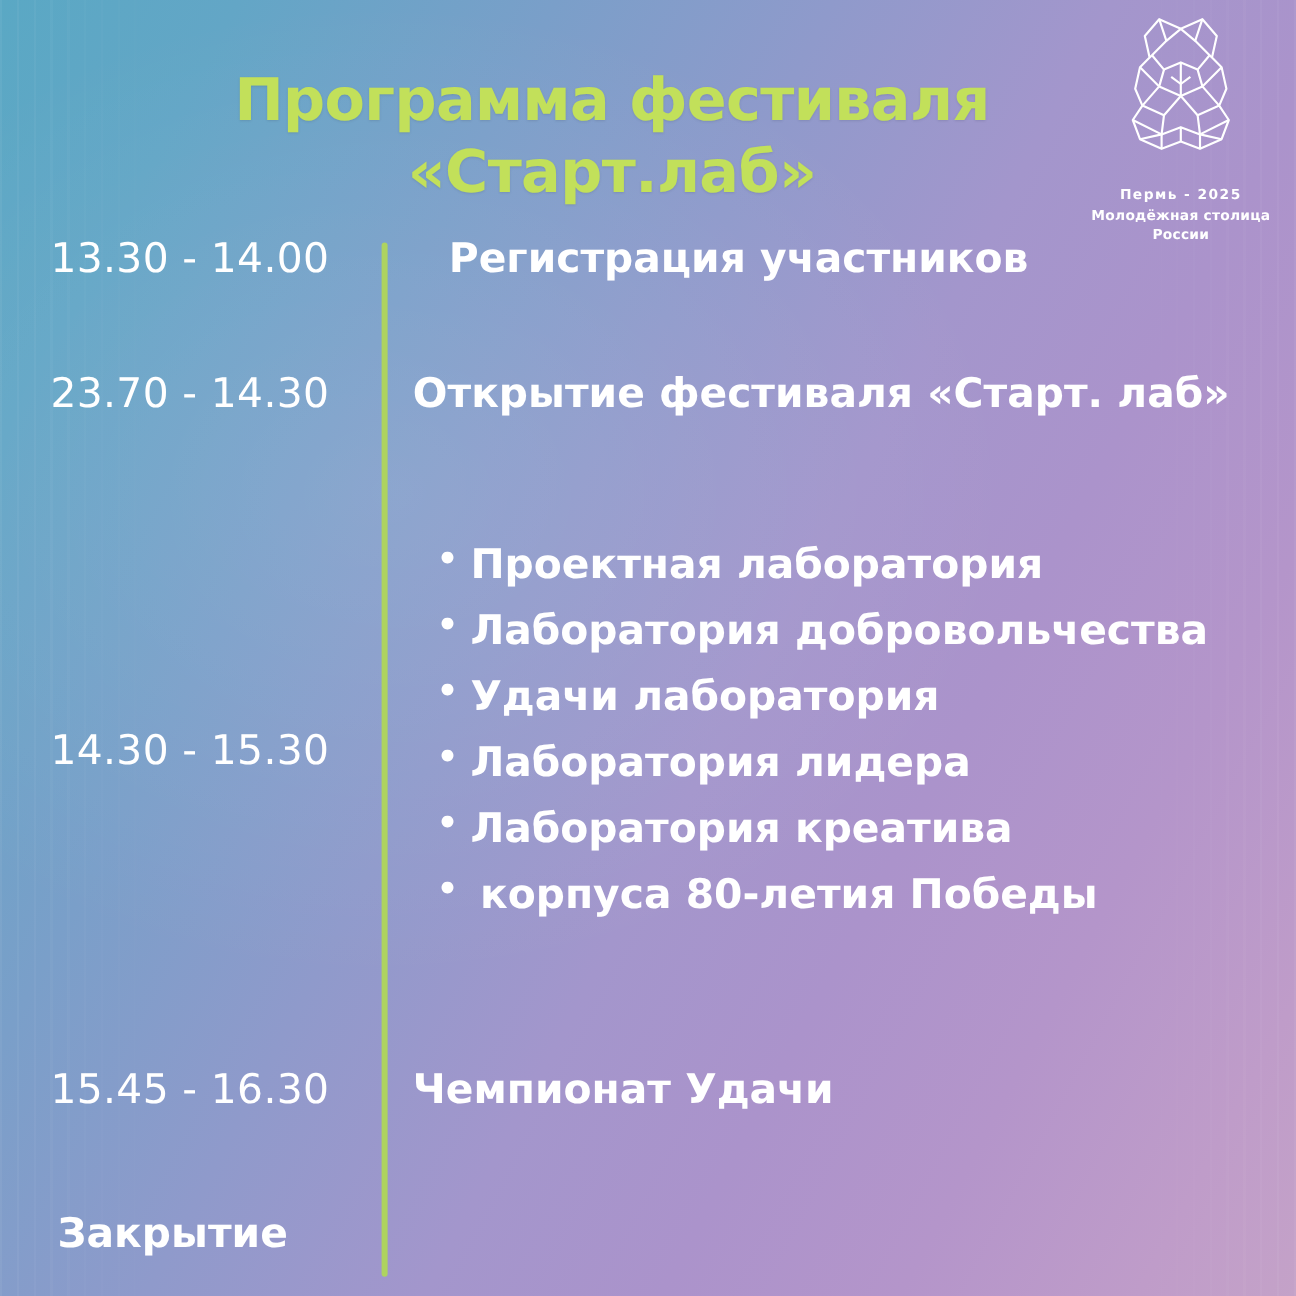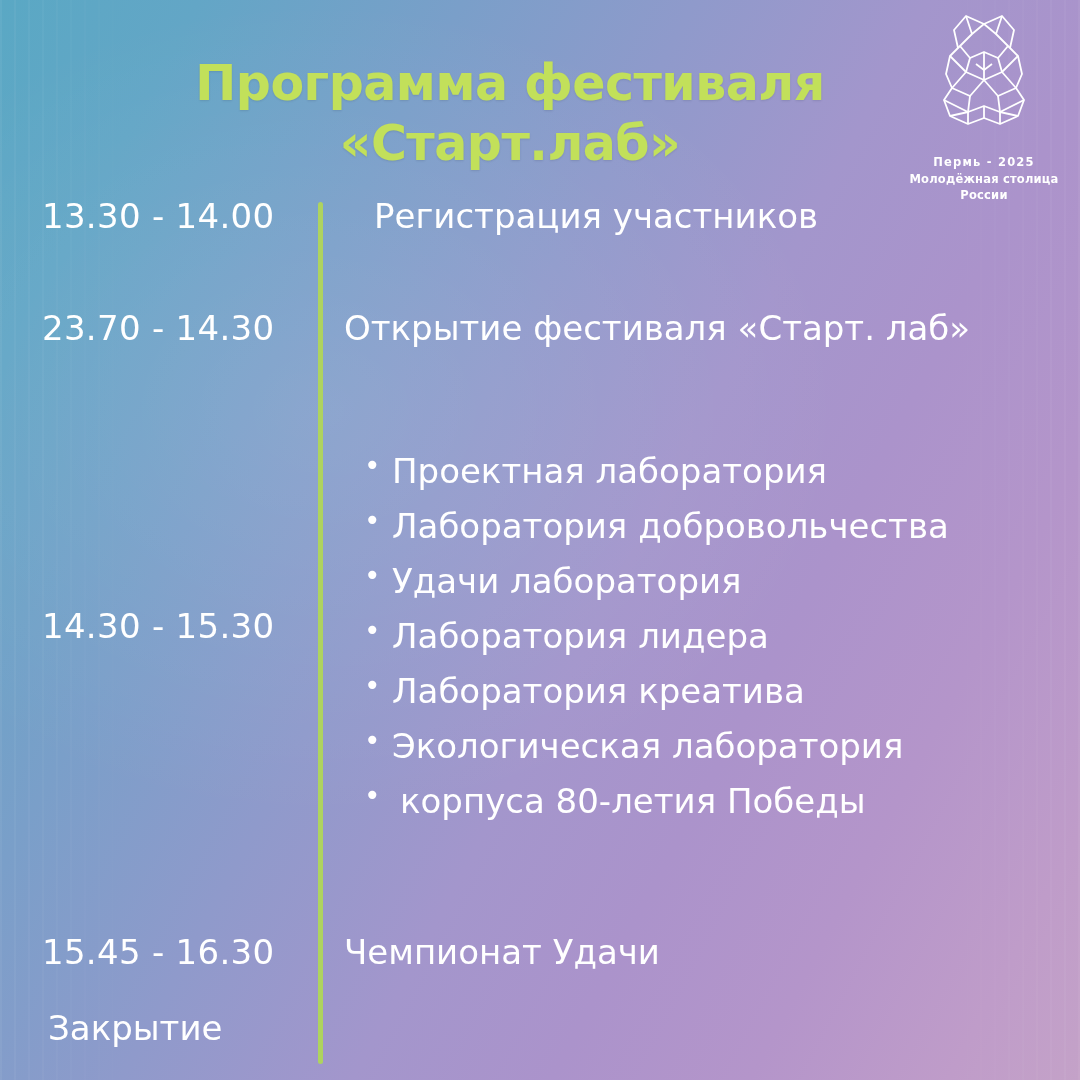--- a/index.html
+++ b/index.html
@@ -136,21 +136,21 @@
     font-size: 34px;
     font-weight: 400;
     color: #ffffff;
     letter-spacing: 0.3px;
     white-space: nowrap;
   }
   .desc {
     margin-left: 48px;
     width: 706px;
     font-size: 34px;
-    font-weight: 400;
+    font-weight: 700;
     color: #ffffff;
     line-height: 1.18;
   }
   .bullets {
     margin: 16px;
     padding: 0;
     list-style: none;
   }
   .bullets li {
     position: relative;
@@ -169,21 +169,21 @@
   }
   .bullets li .wrap2 {
     display: block;
     padding-left: 8px;
   }
 
   
   .row-0 { top: 0px; justify-content: space-between; }
   .row-1 { top: 112px; }
   .row-2 { top: 232px; }
-  .row-3 { top: 692px; margin-top: 44px; }
+  .row-3 { top: 692px; }
   .row-4 { top: 812px; }
   .row-2 .time { padding-top: 178px; }
 </style>
 </head>
 <body>
 
 <div class="poster">
   <div class="content">
 
     <div class="title-block">
@@ -237,21 +237,20 @@
 
         <div class="row row-2">
           <div class="time">14.30 - 15.30</div>
           <div class="desc">
             <ul class="bullets">
               <li><span>Проектная лаборатория</span></li>
               <li><span>Лаборатория добровольчества</span></li>
               <li><span>Удачи лаборатория</span></li>
               <li><span>Лаборатория лидера</span></li>
               <li><span>Лаборатория креатива</span></li>
-              <li><span>Экологическая лаборатория</span></li>
               <li>
                 <span class="wrap2">корпуса 80-летия Победы</span>
               </li>
             </ul>
           </div>
         </div>
 
         <div class="row row-3">
           <div class="time">15.45 - 16.30</div>
           <div class="desc">Чемпионат Удачи</div>

